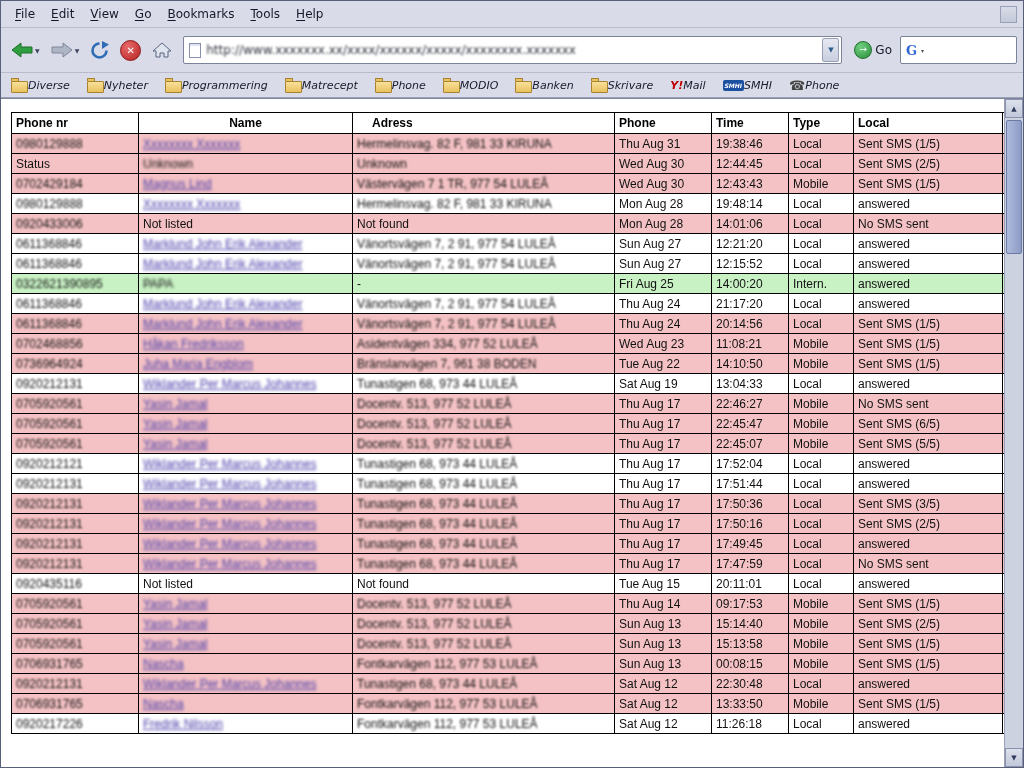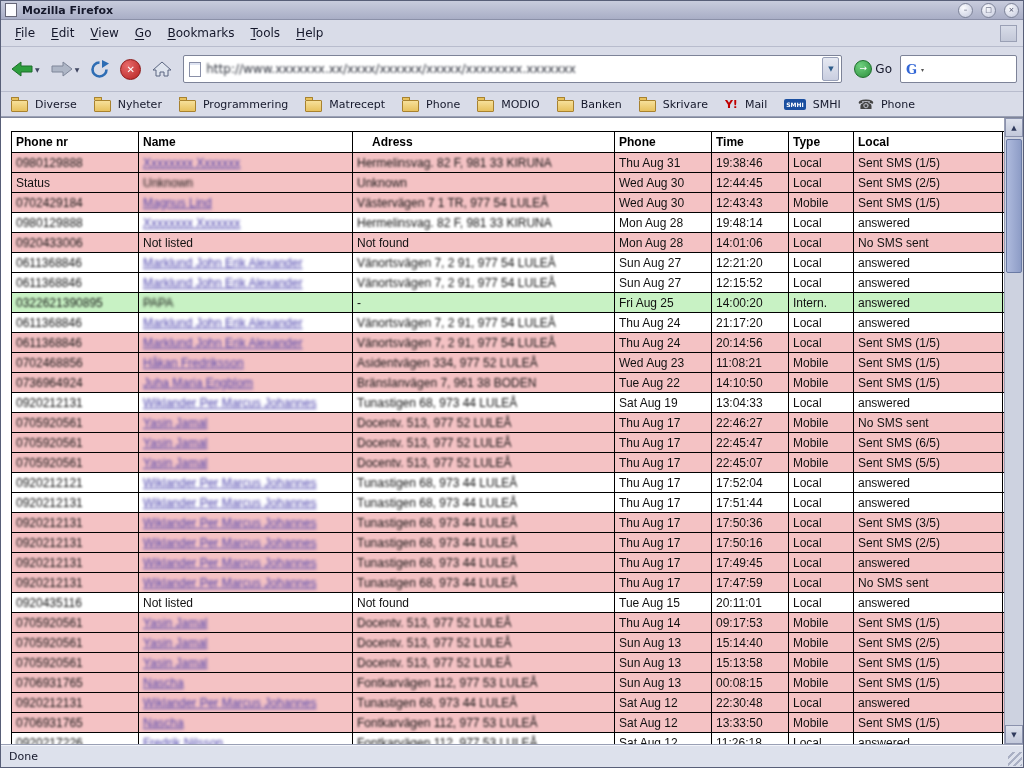--- a/index.html
+++ b/index.html
@@ -47,40 +47,40 @@
            background:radial-gradient(circle at 35% 30%,#6fd07f,#2c8f3c);
            border:1px solid #1d6f2c;color:#fff;font-size:9px;line-height:15px;text-align:center;}
   .searchbox{width:105px;height:26px;background:#fff;border:1px solid #7d8398;border-radius:2px;
              display:flex;align-items:center;padding:0 5px;gap:4px;}
   .g-icon{font-family:"DejaVu Serif",serif;font-weight:bold;font-size:13px;color:#3367d6;}
   .search-drop{font-size:6px;color:#555;}
 
   
   .bookmarksbar{flex:0 0 24px;display:flex;align-items:center;gap:17px;padding:0 10px;
                 border-bottom:1px solid #9aa0b5;font-size:11px;color:#15182b;}
-  .bookmark{display:inline-flex;align-items:center;gap:7px;}
+  .bookmark{display:inline-flex;align-items:center;gap:0;font-style:italic;}
   .folder-icon{width:15px;height:10px;background:linear-gradient(#f7e09a,#e8c25f);
                border:1px solid #a8822f;border-radius:1px;position:relative;display:inline-block;margin-top:3px;}
   .folder-icon::before{content:"";position:absolute;top:-4px;left:-1px;width:6px;height:2px;
                background:#e8c25f;border:1px solid #a8822f;border-bottom:none;border-radius:1px 1px 0 0;}
   .yahoo-icon{color:#c00000;font-weight:bold;font-size:11px;}
   .smhi-icon{background:#1b4fa0;color:#fff;font-size:6px;font-weight:bold;
              padding:2px 2px;border-radius:2px;}
   .phone-icon{font-size:13px;color:#444;}
 
   
   .content{flex:1;min-height:0;background:#fff;position:relative;border-top:1px solid #808699;}
   .table-wrap{position:absolute;top:0;left:0;right:18px;bottom:0;overflow:hidden;
               padding:13px 0 0 10px;}
   table{border-collapse:collapse;table-layout:fixed;width:978px;
         font-family:"Liberation Sans",sans-serif;}
   th,td{border:1px solid #000;}
   th{font-size:12px;font-weight:bold;text-align:left;padding:3px 4px;background:#fff;white-space:nowrap;}
   td{font-size:12px;padding:1px 4px;height:17px;white-space:nowrap;overflow:hidden;color:#111;}
-  th:nth-child(1){width:118px;margin-left:16px;} th:nth-child(2){width:205px;} th:nth-child(3){width:238px;padding-left:19px;}
+  th:nth-child(1){width:118px;margin-left:16px;} th:nth-child(2){width:205px;text-align:center;} th:nth-child(3){width:238px;padding-left:19px;}
   th:nth-child(4){width:88px;}  th:nth-child(5){width:68px;}  th:nth-child(6){width:56px;}
   th:nth-child(7){width:140px;} th:nth-child(8){width:65px;}
   a.name-link{text-decoration:underline;}
   .blur1{filter:blur(1.2px);display:inline-block;}
   .blur2{filter:blur(1.6px);display:inline-block;}
 
   
   .scrollbar{position:absolute;top:0;right:0;bottom:0;width:18px;background:#cdd2e0;
              border-left:1px solid #9aa0b5;display:flex;flex-direction:column;}
   .sb-btn{flex:0 0 17px;background:linear-gradient(#dde1ec,#c2c8da);border:1px solid #8b92ad;
@@ -95,27 +95,20 @@
              color:#15182b;background:#dde1ec;border-top:1px solid #9aa0b5;position:relative;
              box-shadow:inset 0 1px 0 #f2f4fa;}
   .grip{position:absolute;right:1px;bottom:1px;width:14px;height:14px;
         background:repeating-linear-gradient(135deg,transparent 0 3px,#aab0c4 3px 5px);}
 </style>
 </head>
 <body>
 
 <div class="window">
 
-  <div class="titlebar">
-    <span class="title-icon"></span>
-    <span class="title-text">Mozilla Firefox</span>
-    <span class="win-btn">–</span>
-    <span class="win-btn">□</span>
-    <span class="win-btn">×</span>
-  </div>
 
   <div class="menubar">
 
     <span class="menu-item"><u>F</u>ile</span>
       <span class="menu-item"><u>E</u>dit</span>
       <span class="menu-item"><u>V</u>iew</span>
       <span class="menu-item"><u>G</u>o</span>
       <span class="menu-item"><u>B</u>ookmarks</span>
       <span class="menu-item"><u>T</u>ools</span>
       <span class="menu-item"><u>H</u>elp</span>
@@ -536,18 +529,14 @@
     </div>
     <div class="scrollbar">
       <div class="sb-btn">▲</div>
       <div class="sb-track">
         <div class="sb-thumb"></div>
       </div>
       <div class="sb-btn">▼</div>
     </div>
   </div>
 
-  <div class="statusbar">
-    <span>Done</span>
-    <span class="grip"></span>
-  </div>
 
 </div>
 
 </body></html>

